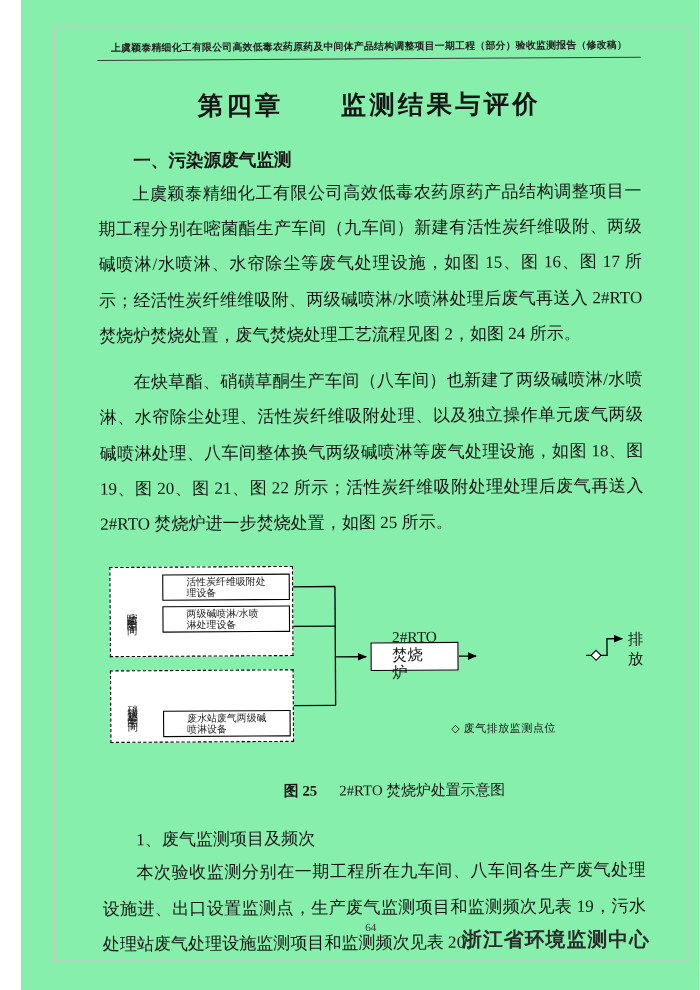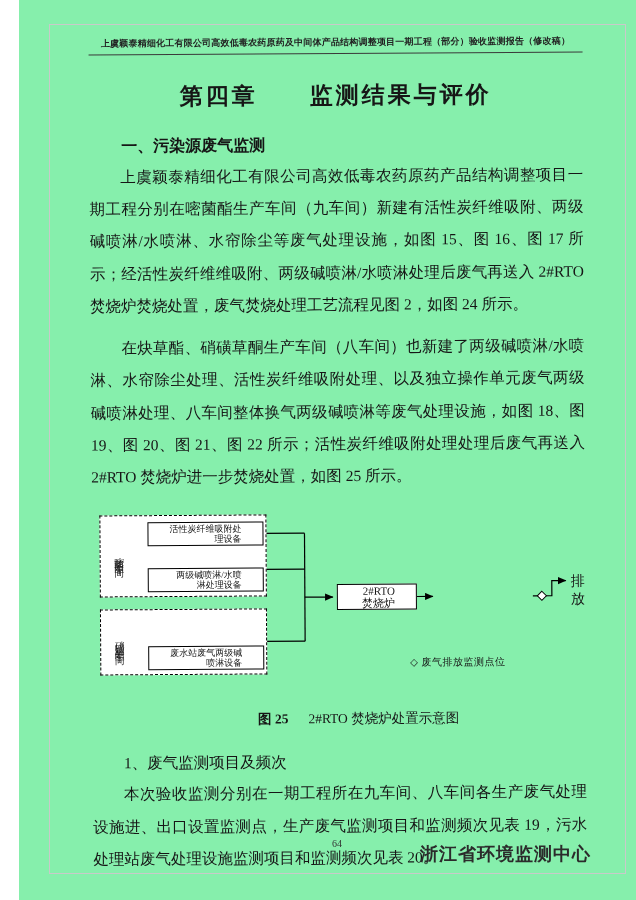--- a/index.html
+++ b/index.html
@@ -13,21 +13,21 @@
   .chapter-title{margin-top:26px;text-align:center;font-size:23px;font-weight:bold;letter-spacing:3px;}
   .section-heading{margin-top:24px;font-size:16px;font-weight:bold;text-indent:2em;}
   p.body{font-size:15.5px;line-height:2.08;text-align:justify;text-indent:2em;margin:4px 0 0 0;}
   p.body.gap{margin-top:10px;}
   
   .diagram{position:relative;margin-top:14px;width:500px;height:200px;}
   .dashed-group{position:absolute;border:1.6px dashed #000;background:#fff;box-sizing:border-box;}
   .v-label{position:absolute;left:13px;top:50%;transform:translateY(-50%);
         writing-mode:vertical-rl;font-size:9.5px;letter-spacing:3px;line-height:1;}
   .flow-box{position:absolute;border:1px solid #000;background:#fff;box-sizing:border-box;
-        display:flex;align-items:center;justify-content:center;text-align:right;
+        display:flex;align-items:center;justify-content:center;text-align:left;
         font-size:9px;line-height:1.15;padding:1px 21px;}
   .outlet{position:absolute;font-size:14px;letter-spacing:1px;}
   .legend{position:absolute;font-size:10px;letter-spacing:.5px;}
   .arrows{position:absolute;left:0;top:0;width:500px;height:200px;pointer-events:none;}
   .caption{margin-top:4px;text-align:center;font-size:13.5px;}
   .caption .cap-prefix{font-weight:bold;margin-right:20px;padding-left:38px;}
   .subsection-heading{margin-top:24px;font-size:15.5px;text-indent:2em;}
   .footer-page{position:absolute;left:0;right:0;top:838px;text-align:center;font-size:10px;color:#333;}
   .footer-org{position:absolute;right:64px;top:842px;font-size:18px;font-weight:bold;
         letter-spacing:1px;color:#2b2b2b;}
@@ -65,28 +65,28 @@
         <line x1="213" y1="91" x2="241" y2="91" stroke="#000" stroke-width="1.2" marker-end="url(#arr)"></line>
         <line x1="325" y1="91" x2="341" y2="91" stroke="#000" stroke-width="1.2" marker-end="url(#arr)"></line>
         <polyline points="441,91 460,91 460,76 474,76" fill="none" stroke="#000" stroke-width="1.2" marker-end="url(#arr)"></polyline>
         <polygon points="450,86.5 454.5,91 450,95.5 445.5,91" fill="#fff" stroke="#000" stroke-width="1"></polygon>
       </svg>
 
       <div class="dashed-group" style="left:8px;top:8px;width:167px;height:82px;">
         <span class="v-label">嘧菌酯车间</span>
       </div>
       <div class="flow-box" style="left:56px;top:15px;width:116px;height:24px;">活性炭纤维吸附处理设备</div>
-      <div class="flow-box" style="left:56px;top:61px;width:116px;height:24px;">两级碱喷淋/水喷淋处理设备</div>
+      <div class="flow-box" style="left:56px;top:44px;width:116px;height:24px;">两级碱喷淋/水喷淋处理设备</div>
 
       <div class="dashed-group" style="left:8px;top:102px;width:167px;height:66px;">
         <span class="v-label">硝磺草酮车间</span>
       </div>
       <div class="flow-box" style="left:56px;top:139px;width:116px;height:24px;">废水站废气两级碱喷淋设备</div>
 
-      <div class="flow-box" style="left:245px;top:78px;width:80px;height:26px;font-size:11px;">2#RTO 焚烧炉</div>
+      <div class="flow-box" style="left:245px;top:78px;width:80px;height:26px;font-size:14px;">2#RTO 焚烧炉</div>
 
       <span class="outlet" style="left:479px;top:68px;">排放</span>
 
       <span class="legend" style="left:318px;top:150px;">◇ 废气排放监测点位</span>
     </div>
 
     <div class="caption">
       <span class="cap-prefix">图 25</span><span>2#RTO 焚烧炉处置示意图</span>
     </div>
 

